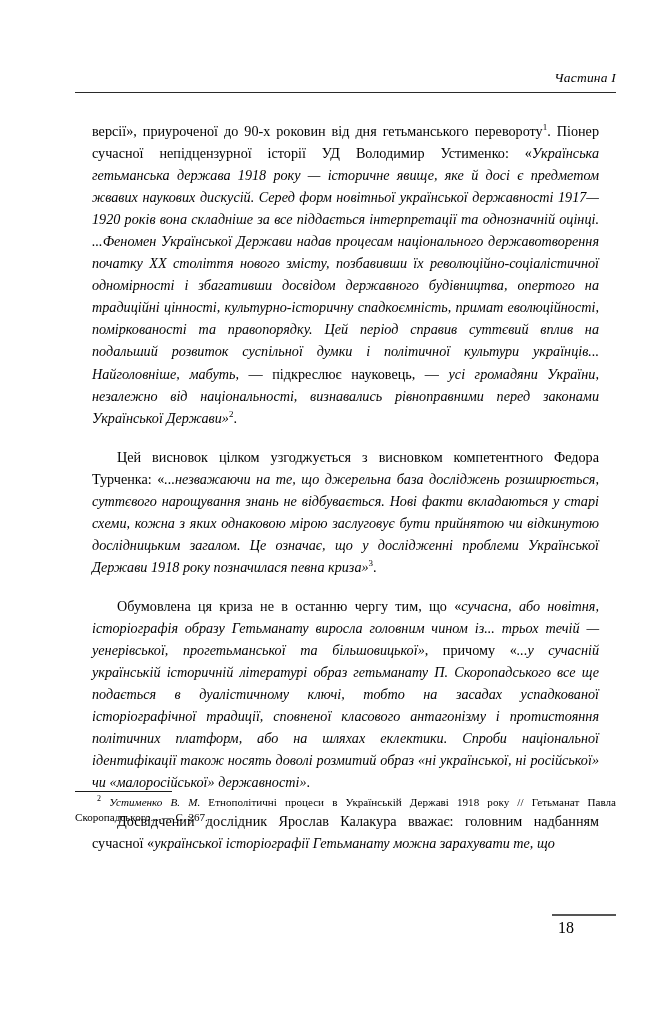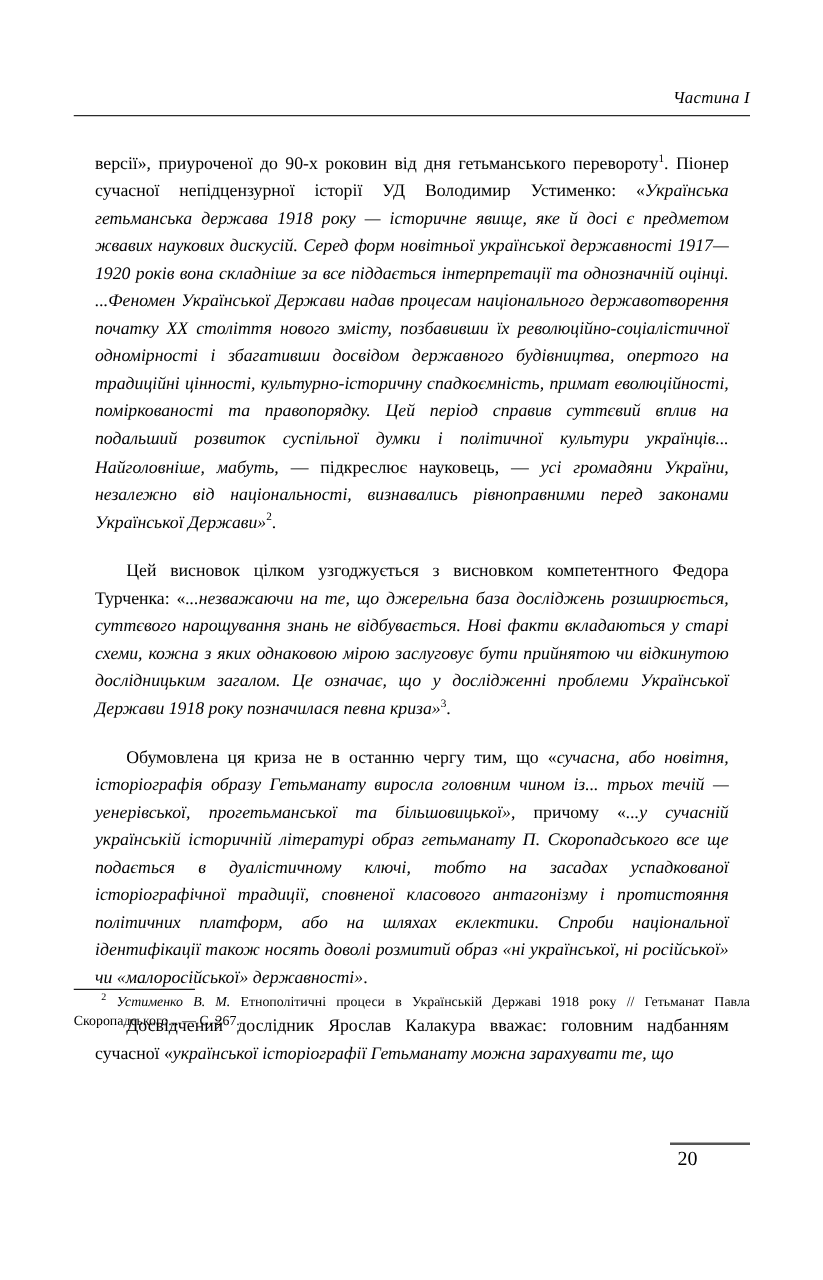--- a/index.html
+++ b/index.html
@@ -11,21 +11,21 @@
     width: 658px;
     height: 1024px;
     font-family: "Liberation Serif", "DejaVu Serif", serif;
     color: #000000;
     position: relative;
     overflow: hidden;
   }
 
   .page {
     position: absolute;
-    left: 0;
+    left: 16px;
     top: 0;
     width: 526px;
     height: 1024px;
     box-sizing: border-box;
   }
 
   
   .running-head {
     position: absolute;
     left: 59px;
@@ -140,15 +140,15 @@
       <p class="para indent"><span>Досвідчений дослідник Ярослав Калакура вважає: головним надбанням сучасної «</span><span class="it">української історіографії Гетьманату можна зарахувати те, що</span></p>
     </div>
 
   <div class="fn-rule"></div>
 
   <div class="footnotes" id="footnotes">
       <p class="fnote"><span class="marker">2</span> <span class="author">Устименко В. М.</span><span> Етнополітичні процеси в Українській Державі 1918 року // Гетьманат Павла Скоропадського... — С. 267.</span></p>
     </div>
 
   <div class="folio-rule"></div>
-  <div class="folio">20</div>
+  <div class="folio">18</div>
 
 </div>
 
 </body></html>

